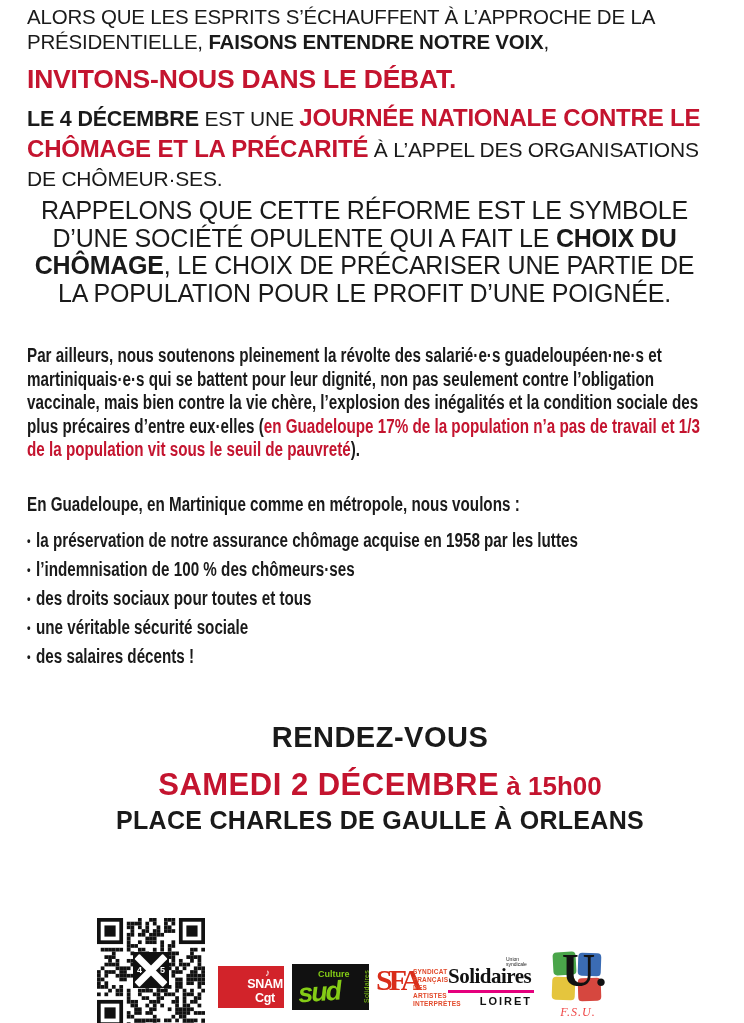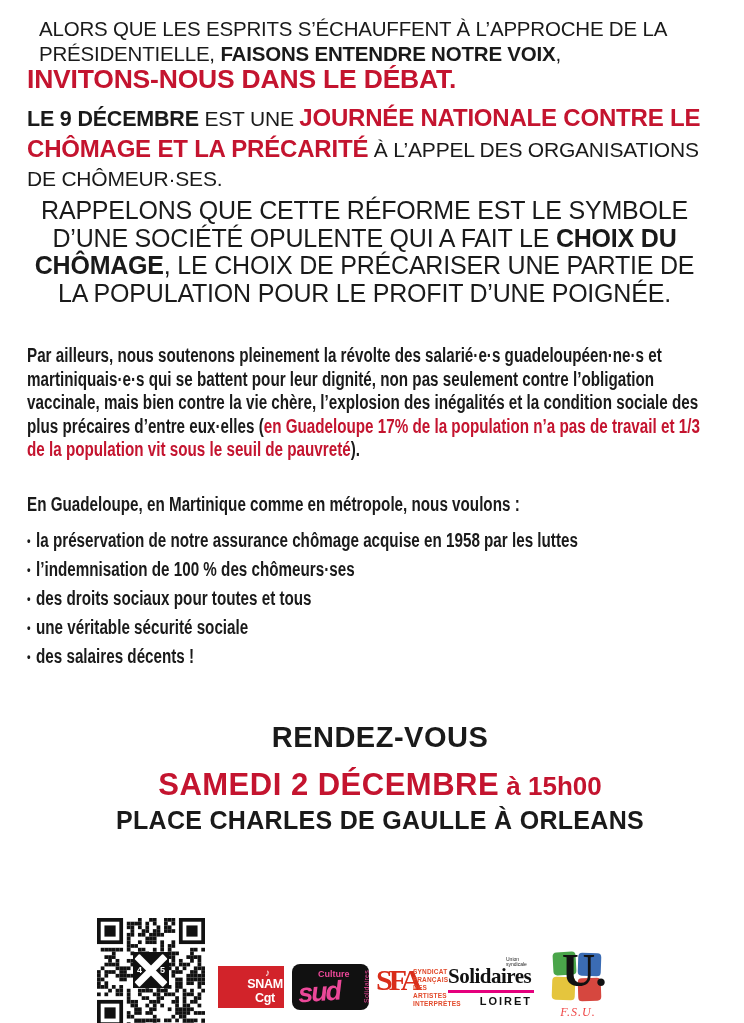--- a/index.html
+++ b/index.html
@@ -6,21 +6,21 @@
   body{
     width:744px;height:1023px;overflow:hidden;position:relative;
     background:#ffffff;color:#1a1a1a;
     font-family:"Liberation Sans", sans-serif;
     -webkit-font-smoothing:antialiased;
   }
   .red{color:#c4142f;}
   b,strong{font-weight:bold;}
 
   
-  .p-intro{position:absolute;left:27px;top:4px;width:650px;font-size:20.5px;line-height:25px;letter-spacing:-0.2px;margin:12px;}
+  .p-intro{position:absolute;left:27px;top:4px;width:650px;font-size:20.5px;line-height:25px;letter-spacing:-0.2px;margin:0;}
   .h-debate{position:absolute;left:27px;top:64px;margin:0;font-size:26.5px;font-weight:bold;letter-spacing:-0.2px;}
   .p-dec4{position:absolute;left:27px;top:103px;width:700px;font-size:21px;line-height:29px;margin:0;letter-spacing:-0.2px;}
   .p-dec4 .date-b{font-size:21.5px;font-weight:bold;}
   .p-dec4 .day-red{font-size:24px;font-weight:bold;color:#c4142f;}
   .p-reform{position:absolute;left:27px;top:197px;width:675px;font-size:25px;line-height:27.5px;margin:0;letter-spacing:-0.2px;text-align:center;}
 
   
   .cond{transform:scaleX(0.78);transform-origin:0 0;width:876px;font-weight:bold;}
   .p-support{position:absolute;left:27px;top:344px;font-size:19.5px;line-height:23.5px;margin:0;}
   .demands{position:absolute;left:27px;top:492px;font-size:19.5px;margin:0;}
@@ -47,21 +47,21 @@
   .qr-center .dg{position:absolute;top:13px;color:#fff;font-size:9px;font-weight:bold;}
   .qr-center .d4{left:4px;}
   .qr-center .d5{right:4px;}
 
   .logo-snam{position:absolute;left:218px;top:966px;width:66px;height:42px;background:#d2232a;color:#fff;text-align:center;}
   .logo-snam .note{position:absolute;top:1px;right:14px;font-size:10px;}
   .logo-snam .nm{margin-top:11px;font-size:12.5px;font-weight:bold;letter-spacing:-0.3px;padding-left:28px;}
   .logo-snam .sub{font-size:4px;margin-top:2px;font-weight:bold;}
   .logo-snam .city{font-size:5px;margin-top:1px;font-weight:bold;letter-spacing:1px;}
 
-  .logo-sud{position:absolute;left:292px;top:964px;width:77px;height:46px;background:#111;border-radius:8px;color:#ec4899;}
+  .logo-sud{position:absolute;left:292px;top:964px;width:77px;height:46px;background:#111;border-radius:0;color:#84cc16;}
   .logo-sud .top{position:absolute;top:5px;left:26px;font-size:9px;font-weight:bold;}
   .logo-sud .main{position:absolute;bottom:2px;left:6px;font-size:27px;font-weight:bold;font-style:italic;letter-spacing:-2px;transform:rotate(-4deg);}
   .logo-sud .side{position:absolute;right:-14px;top:19px;font-size:7px;transform:rotate(-90deg);letter-spacing:0.2px;}
 
   .logo-sfa{position:absolute;left:376px;top:963px;width:72px;height:42px;}
   .logo-sfa .letters{position:absolute;left:0;top:0;font-family:"Liberation Serif",serif;font-weight:bold;font-size:30px;letter-spacing:-4px;color:#d92d1a;}
   .logo-sfa .lines{position:absolute;left:37px;top:5px;font-size:6.5px;line-height:8px;color:#e2492a;font-weight:bold;letter-spacing:0.2px;}
 
   .logo-sol{position:absolute;left:448px;top:957px;width:86px;height:52px;}
   .logo-sol .union{position:absolute;top:0;right:8px;width:20px;font-size:5px;line-height:5px;color:#222;text-align:left;}
@@ -78,21 +78,21 @@
   .logo-fsu .u{position:absolute;left:13px;top:-6px;font-family:"Liberation Serif",serif;font-weight:bold;font-size:46px;color:#111;}
   .logo-fsu .lbl{position:absolute;bottom:0;left:0;width:58px;text-align:center;font-family:"Liberation Serif",serif;font-style:italic;font-weight:normal;font-size:12px;color:#ef4444;letter-spacing:1px;}
 </style>
 </head>
 <body>
 
 <p class="p-intro"><span>ALORS QUE LES ESPRITS S’ÉCHAUFFENT À L’APPROCHE DE LA PRÉSIDENTIELLE, </span><b>FAISONS ENTENDRE NOTRE VOIX</b><span>,</span></p>
 
 <h1 class="h-debate red">INVITONS-NOUS DANS LE DÉBAT.</h1>
 
-<p class="p-dec4"><b class="date-b">LE 9 DÉCEMBRE</b><span> EST UNE </span><b class="day-red">JOURNÉE NATIONALE CONTRE LE CHÔMAGE ET LA PRÉCARITÉ</b><span> À L’APPEL DES ORGANISATIONS DE CHÔMEUR·SES.</span></p>
+<p class="p-dec4"><b class="date-b">LE 4 DÉCEMBRE</b><span> EST UNE </span><b class="day-red">JOURNÉE NATIONALE CONTRE LE CHÔMAGE ET LA PRÉCARITÉ</b><span> À L’APPEL DES ORGANISATIONS DE CHÔMEUR·SES.</span></p>
 
 <p class="p-reform"><span>RAPPELONS QUE CETTE RÉFORME EST LE SYMBOLE D’UNE SOCIÉTÉ OPULENTE QUI A FAIT LE </span><b>CHOIX DU CHÔMAGE</b><span>, LE CHOIX DE PRÉCARISER UNE PARTIE DE LA POPULATION POUR LE PROFIT D’UNE POIGNÉE.</span></p>
 
 <p class="p-support cond"><span>Par ailleurs, nous soutenons pleinement la révolte des salarié·e·s guadeloupéen·ne·s et martiniquais·e·s qui se battent pour leur dignité, non pas seulement contre l’obligation vaccinale, mais bien contre la vie chère, l’explosion des inégalités et la condition sociale des plus précaires d’entre eux·elles (</span><span class="red">en Guadeloupe 17% de la population n’a pas de travail et 1/3 de la population vit sous le seuil de pauvreté</span><span>).</span></p>
 
 <div class="demands cond">
   <p class="dh">En Guadeloupe, en Martinique comme en métropole, nous voulons :</p>
   <ul>
     <li><span class="bullet">•</span><span>la préservation de notre assurance chômage acquise en 1958 par les luttes</span></li>
     <li><span class="bullet">•</span><span>l’indemnisation de 100 % des chômeurs·ses</span></li>

